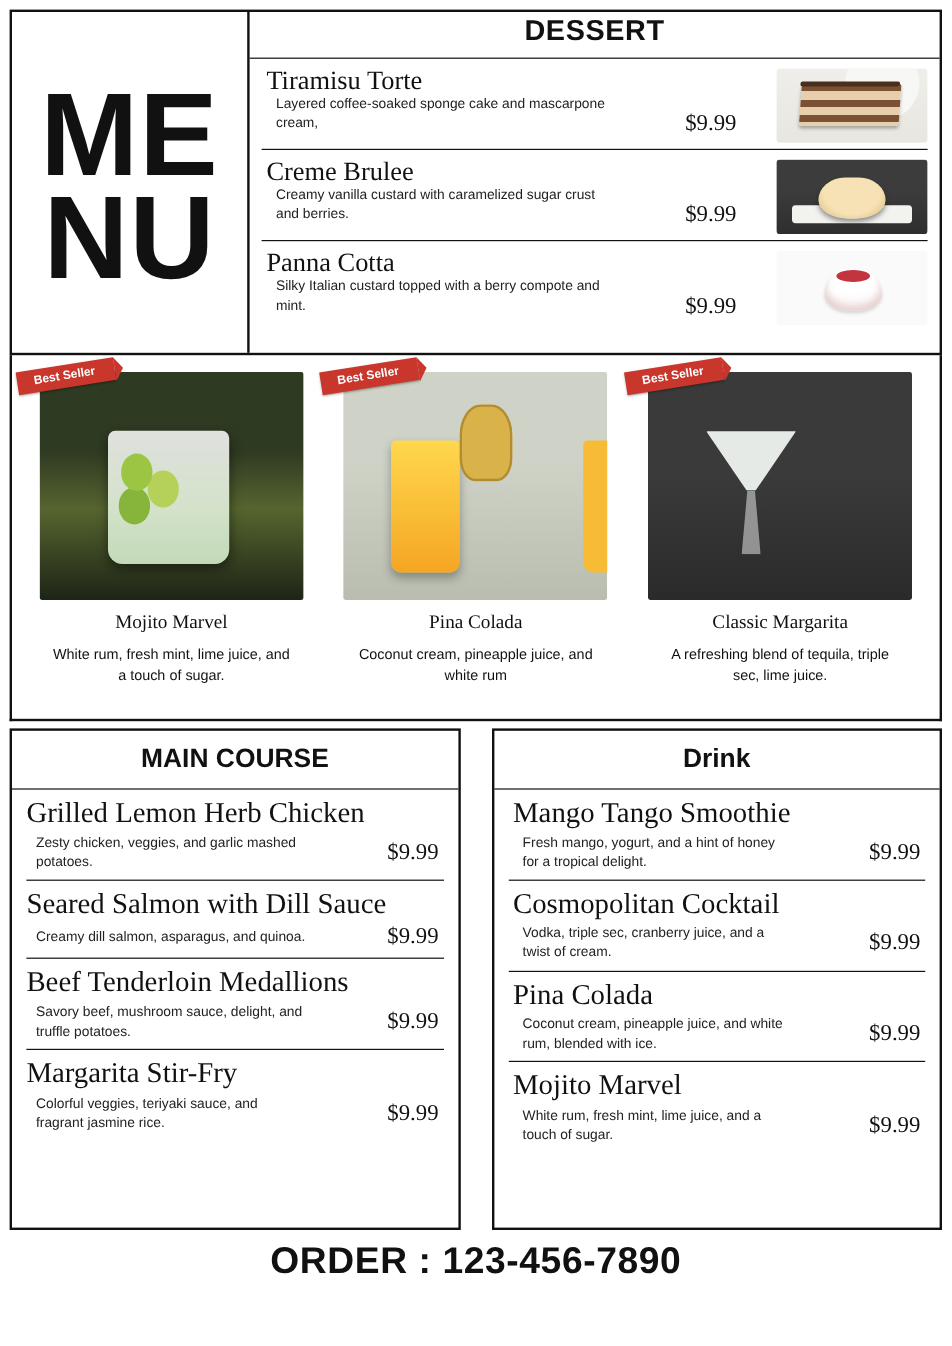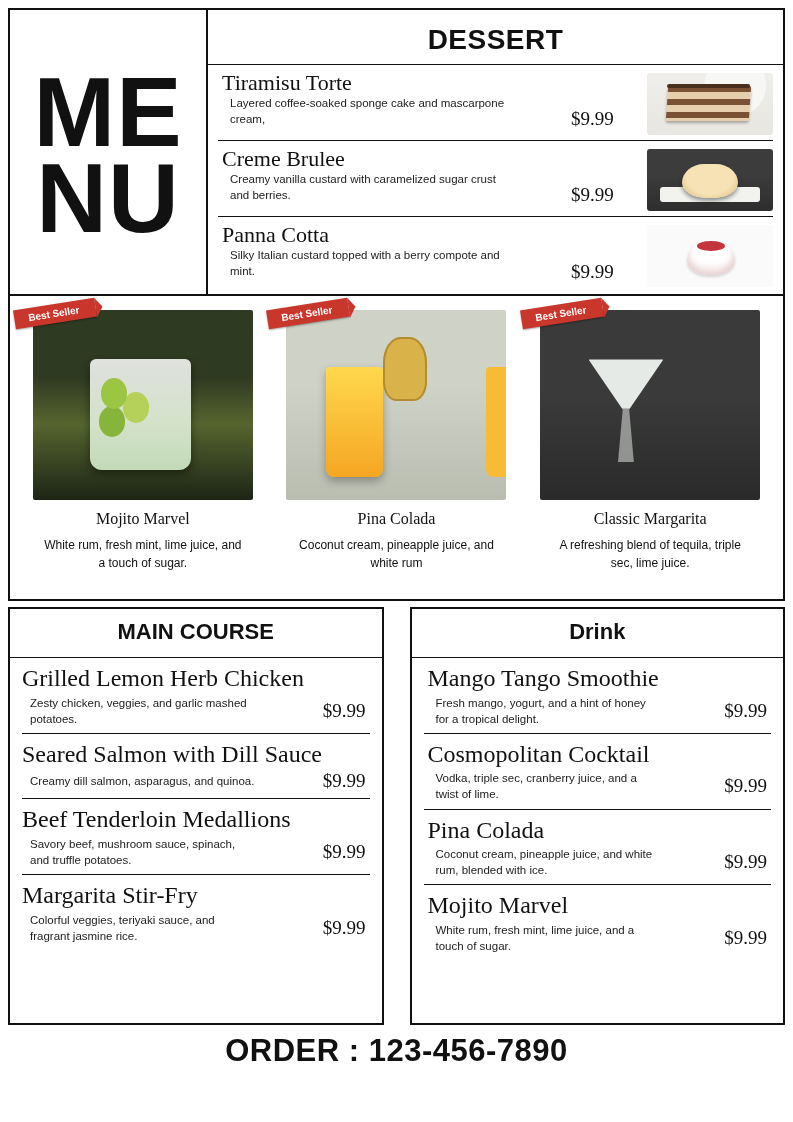--- a/index.html
+++ b/index.html
@@ -40,23 +40,23 @@
     display: block;
     font-family: "Liberation Sans", sans-serif;
   }
   .dessert-col {
     flex: 1;
     display: flex;
     flex-direction: column;
   }
   .dessert-title {
     text-align: center;
-    font-size: 28px;
+    font-size: 24px;
     font-weight: 700;
-    padding: 14px 0 8px;
+    padding: 2px 0 8px;
     border-bottom: 1px solid #111;
     letter-spacing: 0.5px;
   }
   .dessert-list { flex: 1; padding: 0 10px; }
   .dessert-item {
     display: flex;
     align-items: flex-start;
     border-bottom: 1px solid #111;
     padding: 6px 0 4px;
     height: 76px;
@@ -357,21 +357,21 @@
           <div class="m-name">Seared Salmon with Dill Sauce</div>
           <div class="m-row">
             <div class="m-desc">Creamy dill salmon, asparagus, and quinoa.</div>
             <div class="m-price">$9.99</div>
           </div>
         </div>
 
         <div class="m-item">
           <div class="m-name">Beef Tenderloin Medallions</div>
           <div class="m-row">
-            <div class="m-desc">Savory beef, mushroom sauce, spinach, and truffle potatoes.</div>
+            <div class="m-desc">Savory beef, mushroom sauce, delight, and truffle potatoes.</div>
             <div class="m-price">$9.99</div>
           </div>
         </div>
 
         <div class="m-item last">
           <div class="m-name">Margarita Stir-Fry</div>
           <div class="m-row">
             <div class="m-desc">Colorful veggies, teriyaki sauce, and fragrant jasmine rice.</div>
             <div class="m-price">$9.99</div>
           </div>
@@ -388,21 +388,21 @@
           <div class="m-name">Mango Tango Smoothie</div>
           <div class="m-row">
             <div class="m-desc">Fresh mango, yogurt, and a hint of honey for a tropical delight.</div>
             <div class="m-price">$9.99</div>
           </div>
         </div>
 
         <div class="m-item">
           <div class="m-name">Cosmopolitan Cocktail</div>
           <div class="m-row">
-            <div class="m-desc">Vodka, triple sec, cranberry juice, and a twist of lime.</div>
+            <div class="m-desc">Vodka, triple sec, cranberry juice, and a twist of cream.</div>
             <div class="m-price">$9.99</div>
           </div>
         </div>
 
         <div class="m-item">
           <div class="m-name">Pina Colada</div>
           <div class="m-row">
             <div class="m-desc">Coconut cream, pineapple juice, and white rum, blended with ice.</div>
             <div class="m-price">$9.99</div>
           </div>

